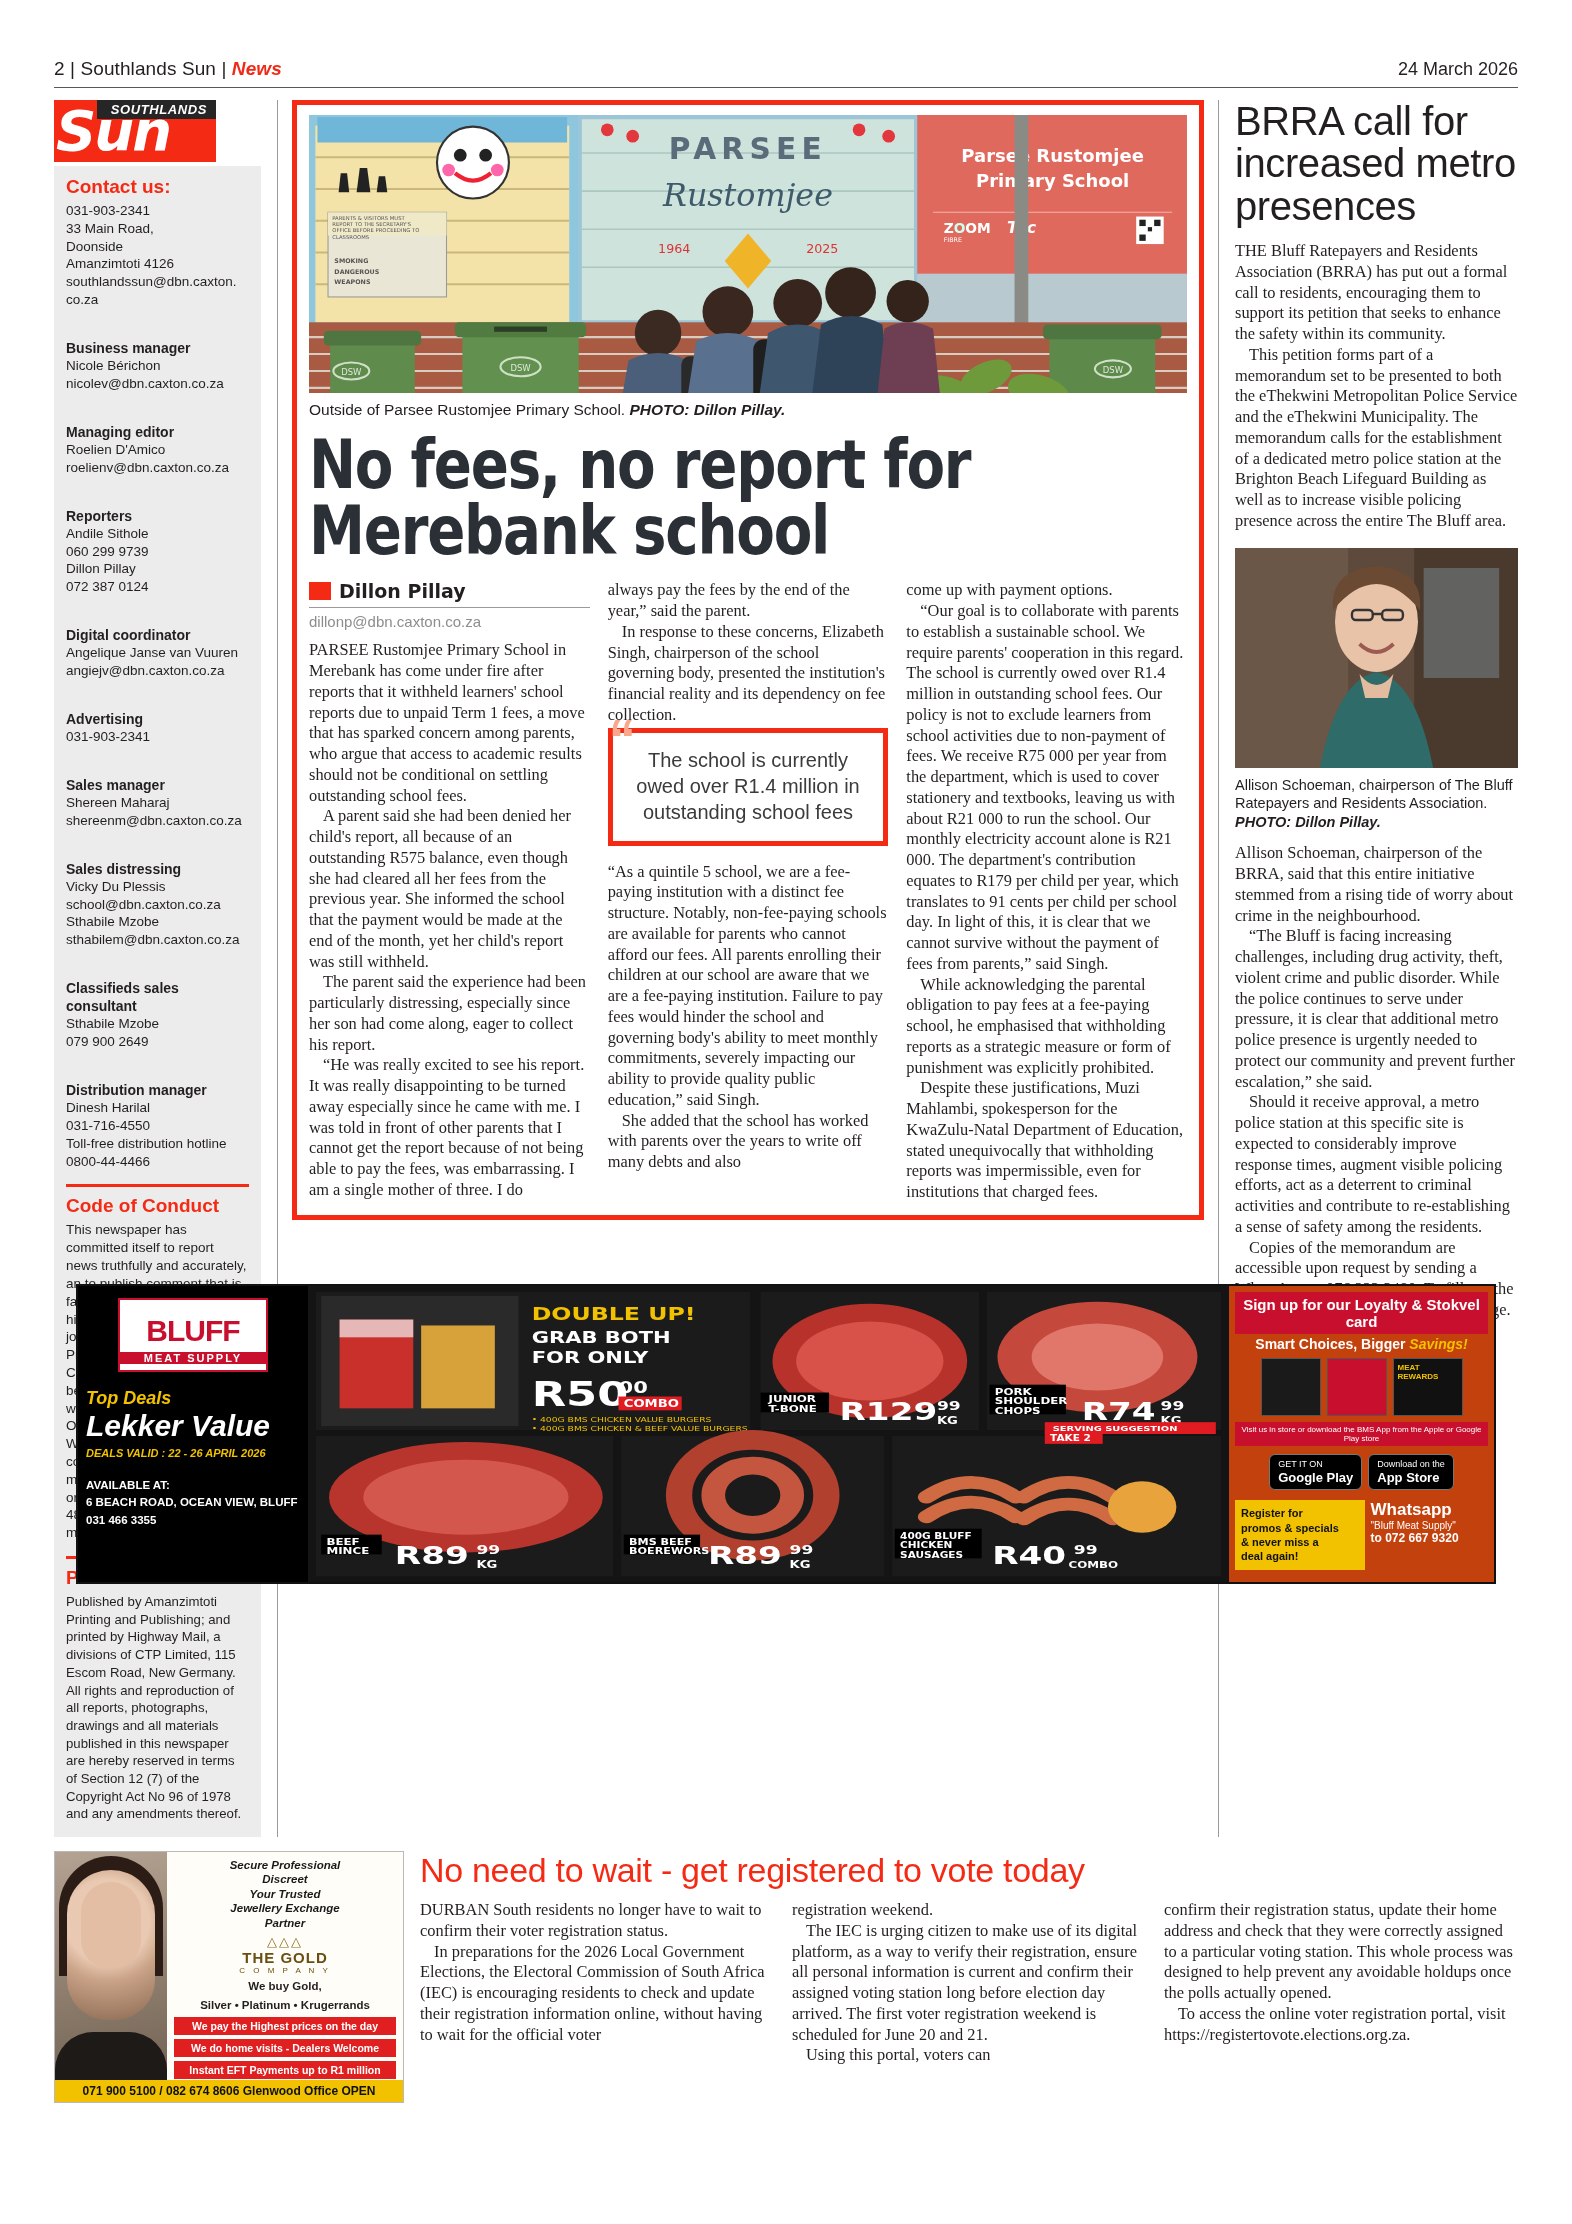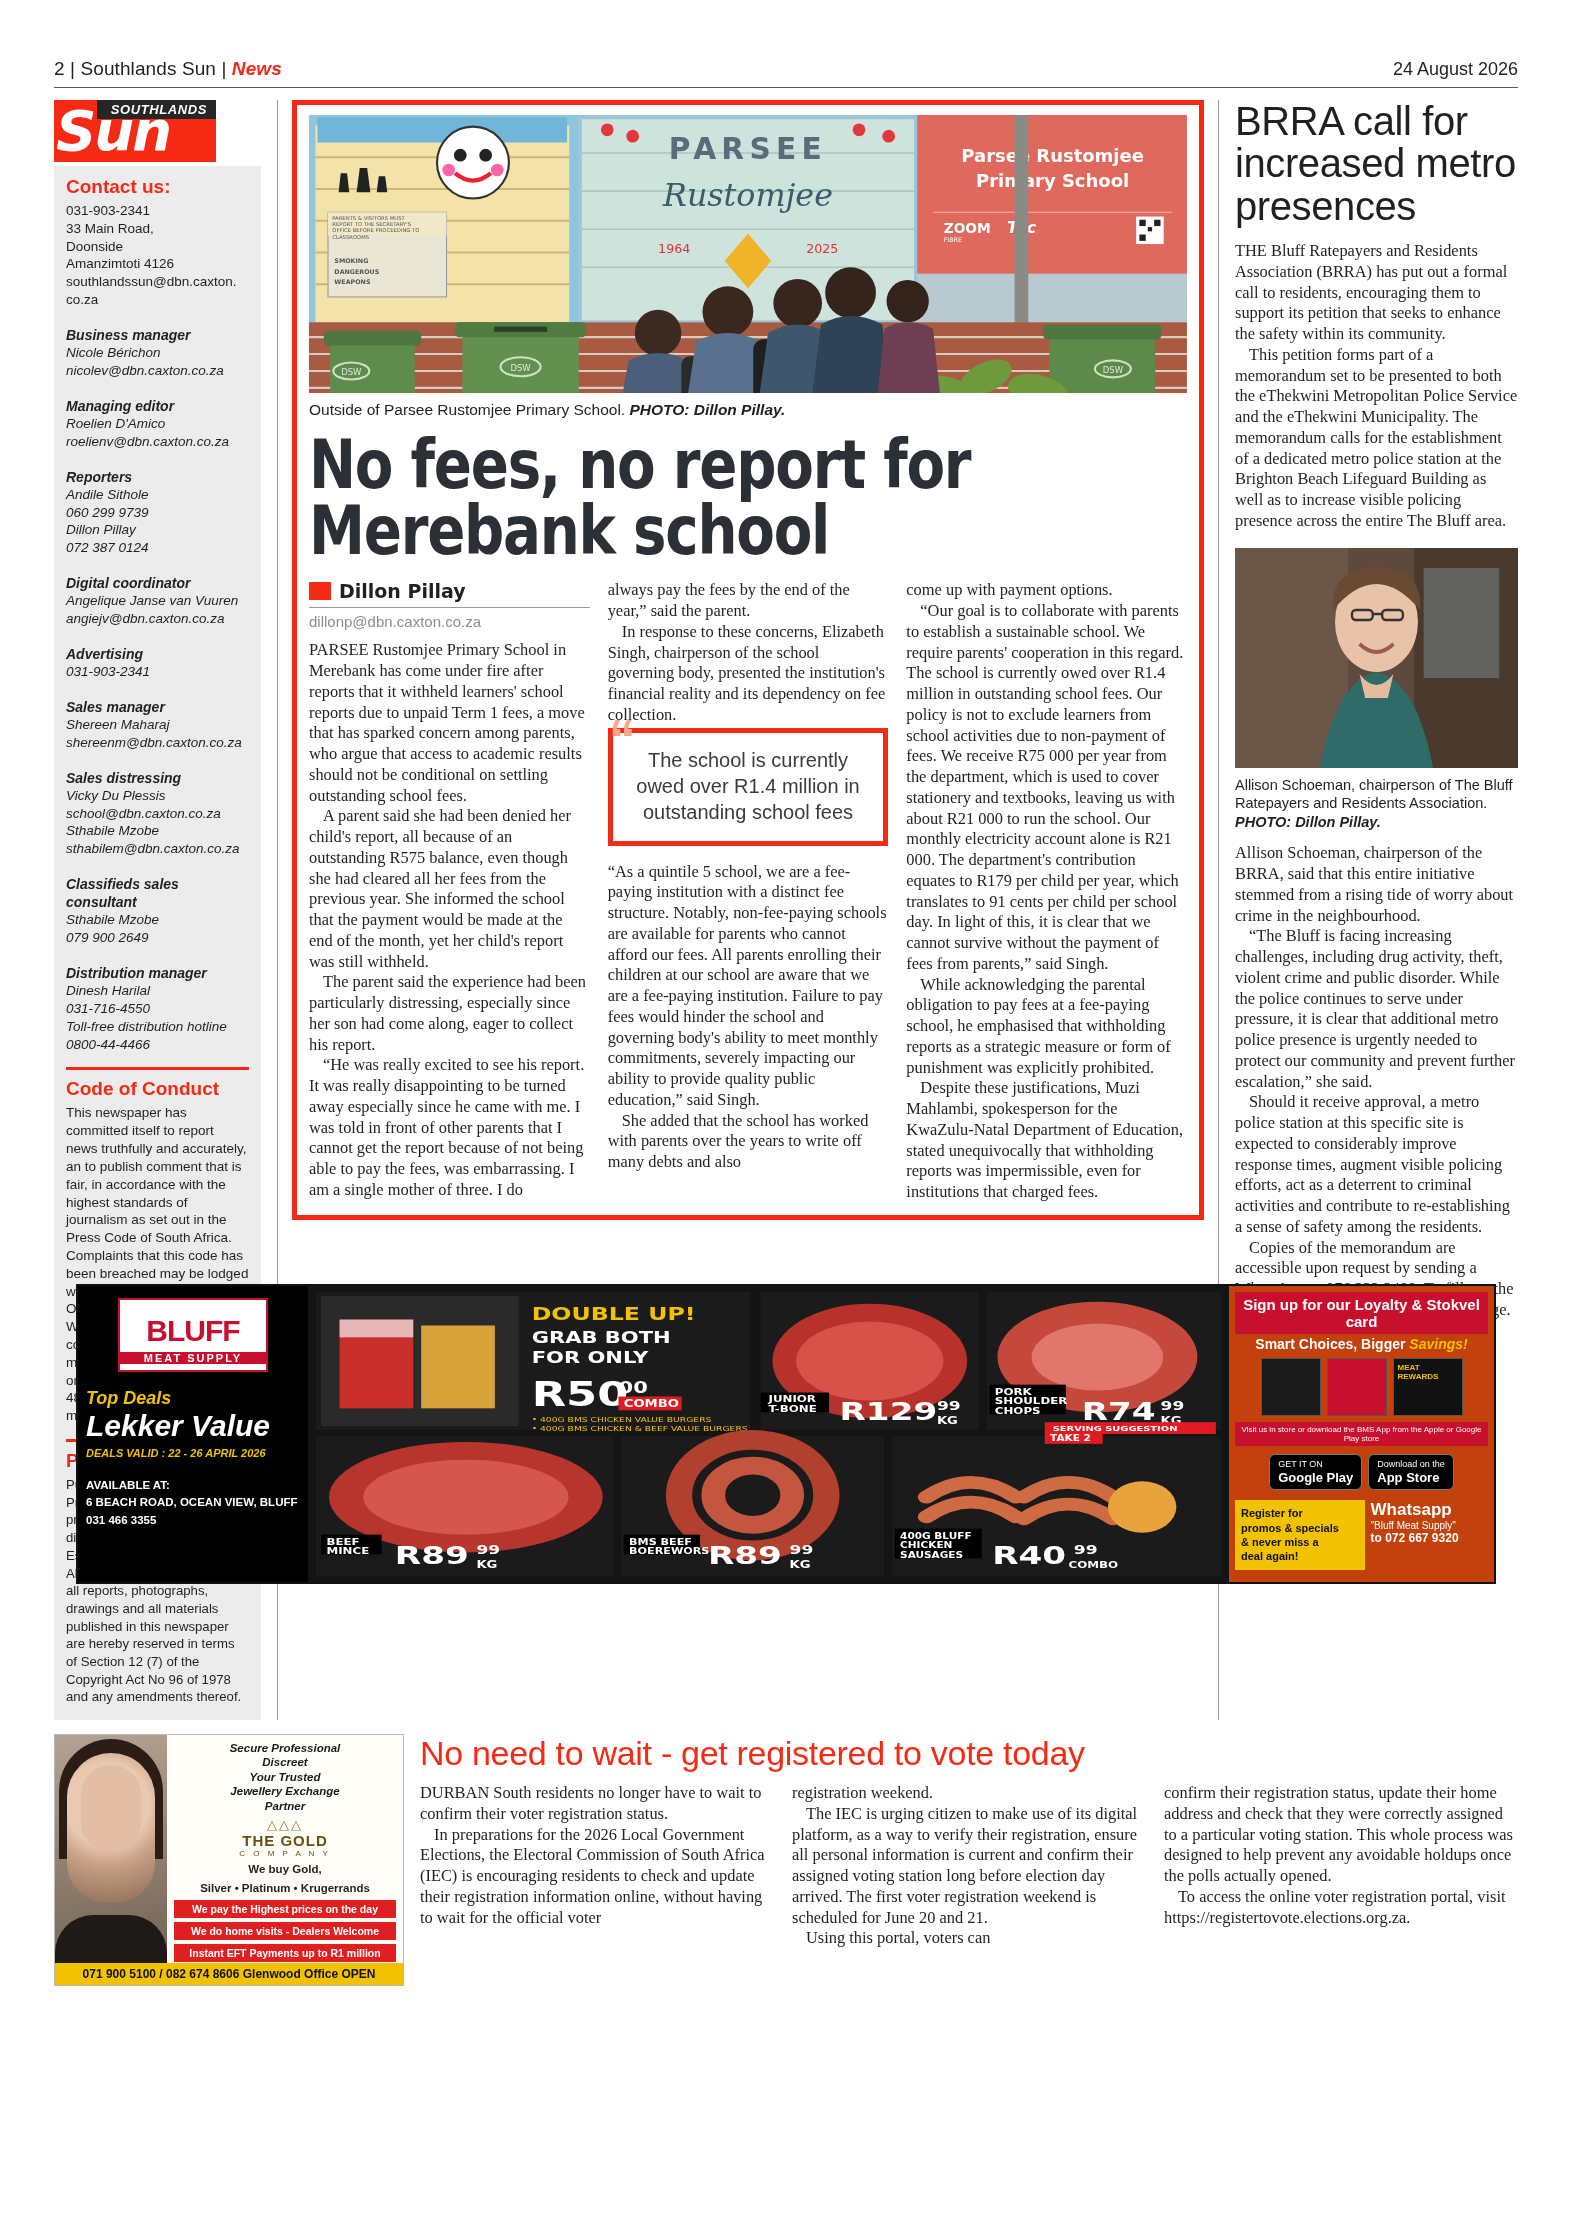--- a/index.html
+++ b/index.html
@@ -48,21 +48,21 @@
     color: #fff; font-size: 56px; font-weight: bold; font-style: italic;
     letter-spacing: -2px; line-height: 1; font-family: "DejaVu Sans", sans-serif;
   }
 
   .infobox { background: #ececec; padding: 10px 12px 14px 12px; }
   .infobox .redhead {
     color: #f42a15; font-weight: bold; font-size: 19px; margin-bottom: 4px;
   }
   .infobox .rule { height: 3px; background: #f42a15; margin: 14px 0 8px 0; }
   .infobox p { font-size: 13.5px; line-height: 1.32; }
-  .infobox .grp { margin-top: 17px; font-style: italic; }
+  .infobox .grp { margin-top: 30px; }
   .infobox .lbl { font-weight: bold; font-size: 14px; line-height: 1.3; }
   .infobox .val { font-size: 13.5px; line-height: 1.32; }
   .infobox .body { font-size: 13.2px; line-height: 1.34; }
 
   
   .storyframe {
     border: 5px solid #f42a15;
     padding: 10px 12px 12px 12px;
     background: #fff;
   }
@@ -173,21 +173,21 @@
 </style>
 </head>
 <body>
 
 <div class="page">
 
   <div class="topbar">
     <div class="left">
       <span>2 | Southlands Sun | </span><span class="news">News</span>
     </div>
-    <div class="right">24 August 2026</div>
+    <div class="right">24 March 2026</div>
   </div>
 
   <div class="layout">
 
     <div class="col-left vdiv-left">
 
       <div class="sunlogo">
         <div class="strap">SOUTHLANDS</div>
         <div class="word">Sun</div>
       </div>

